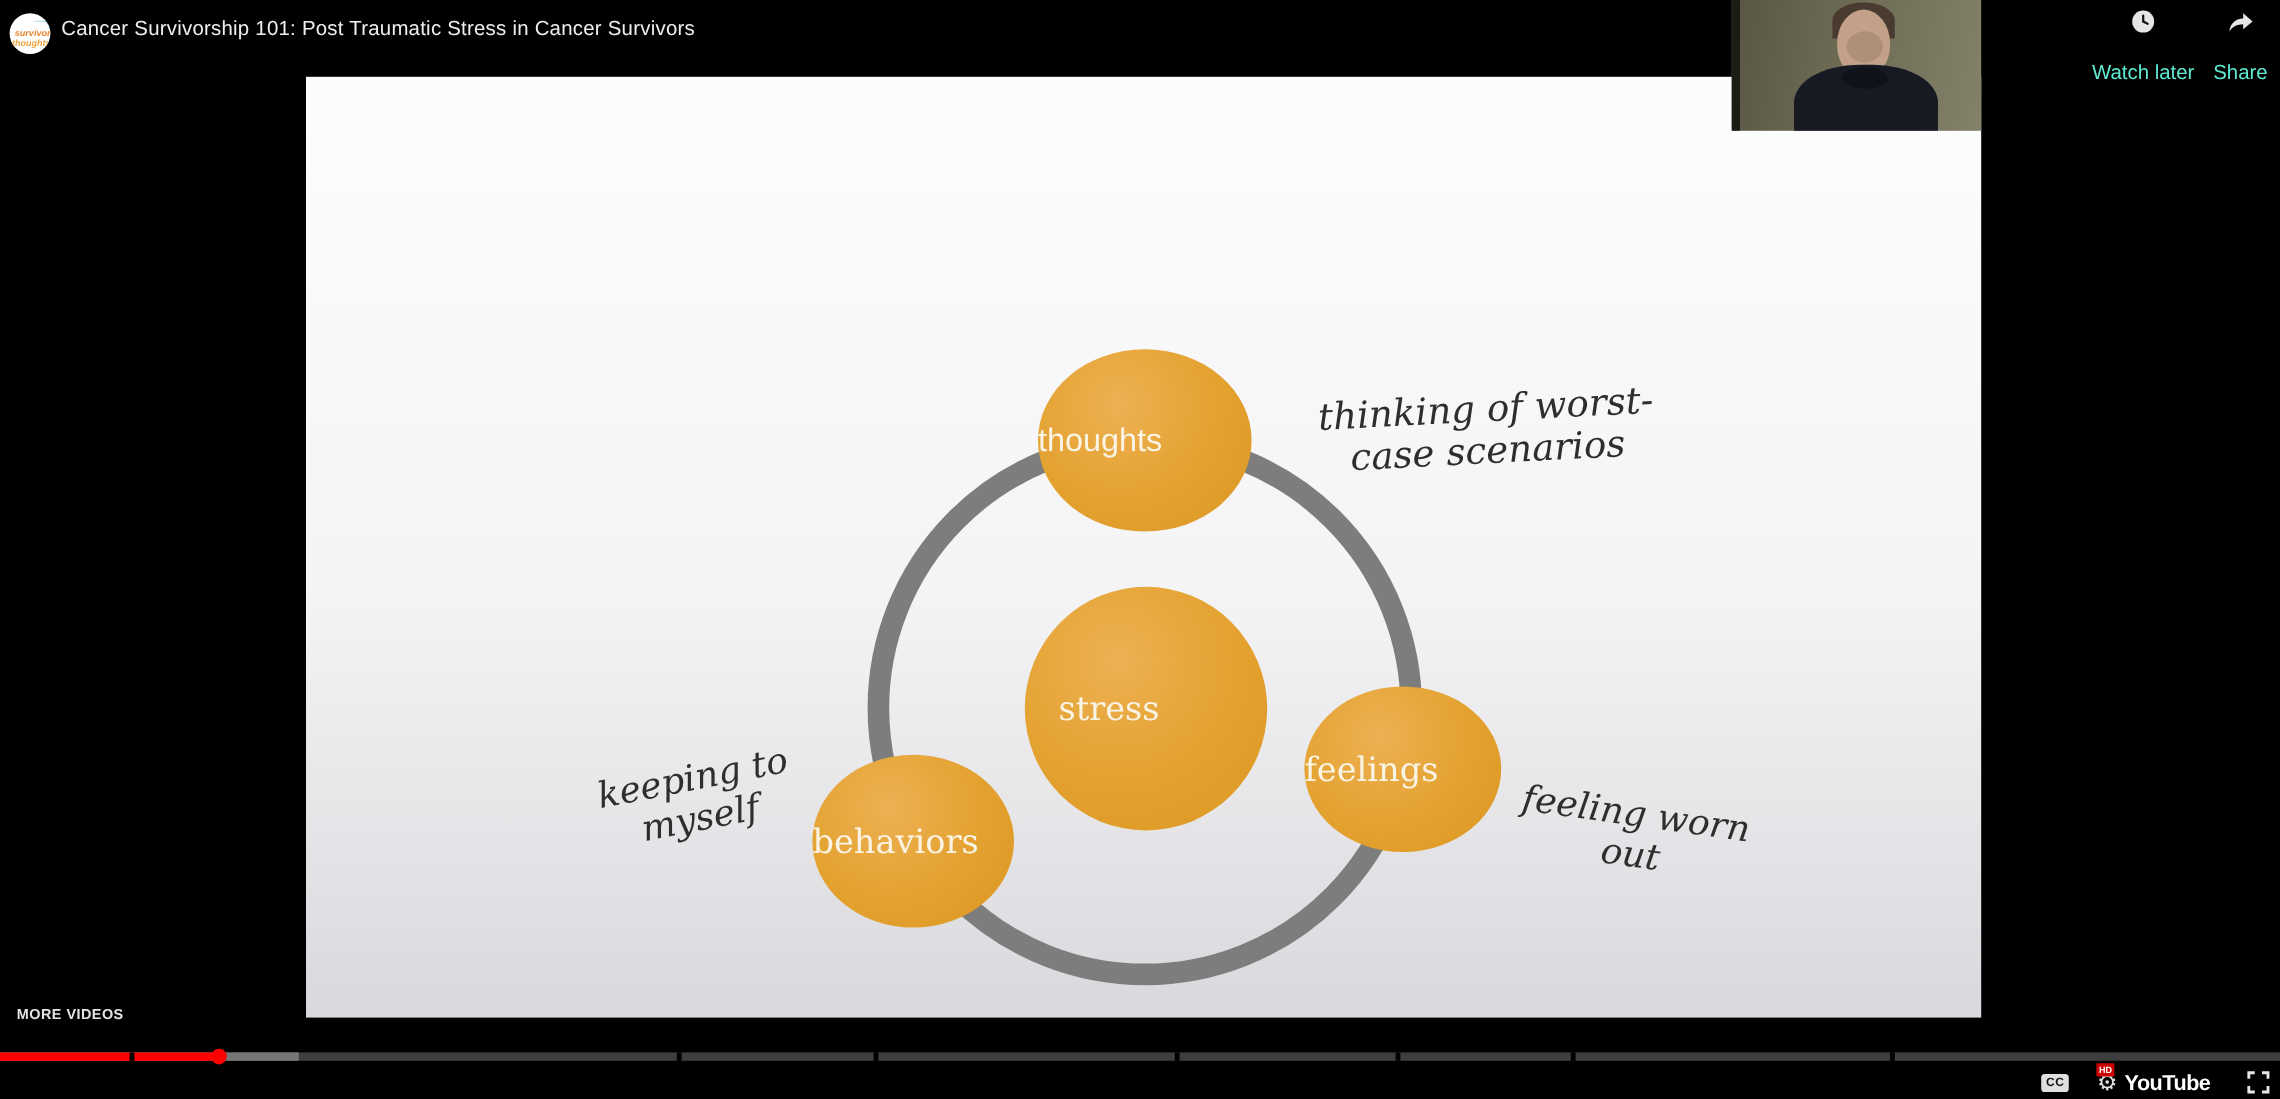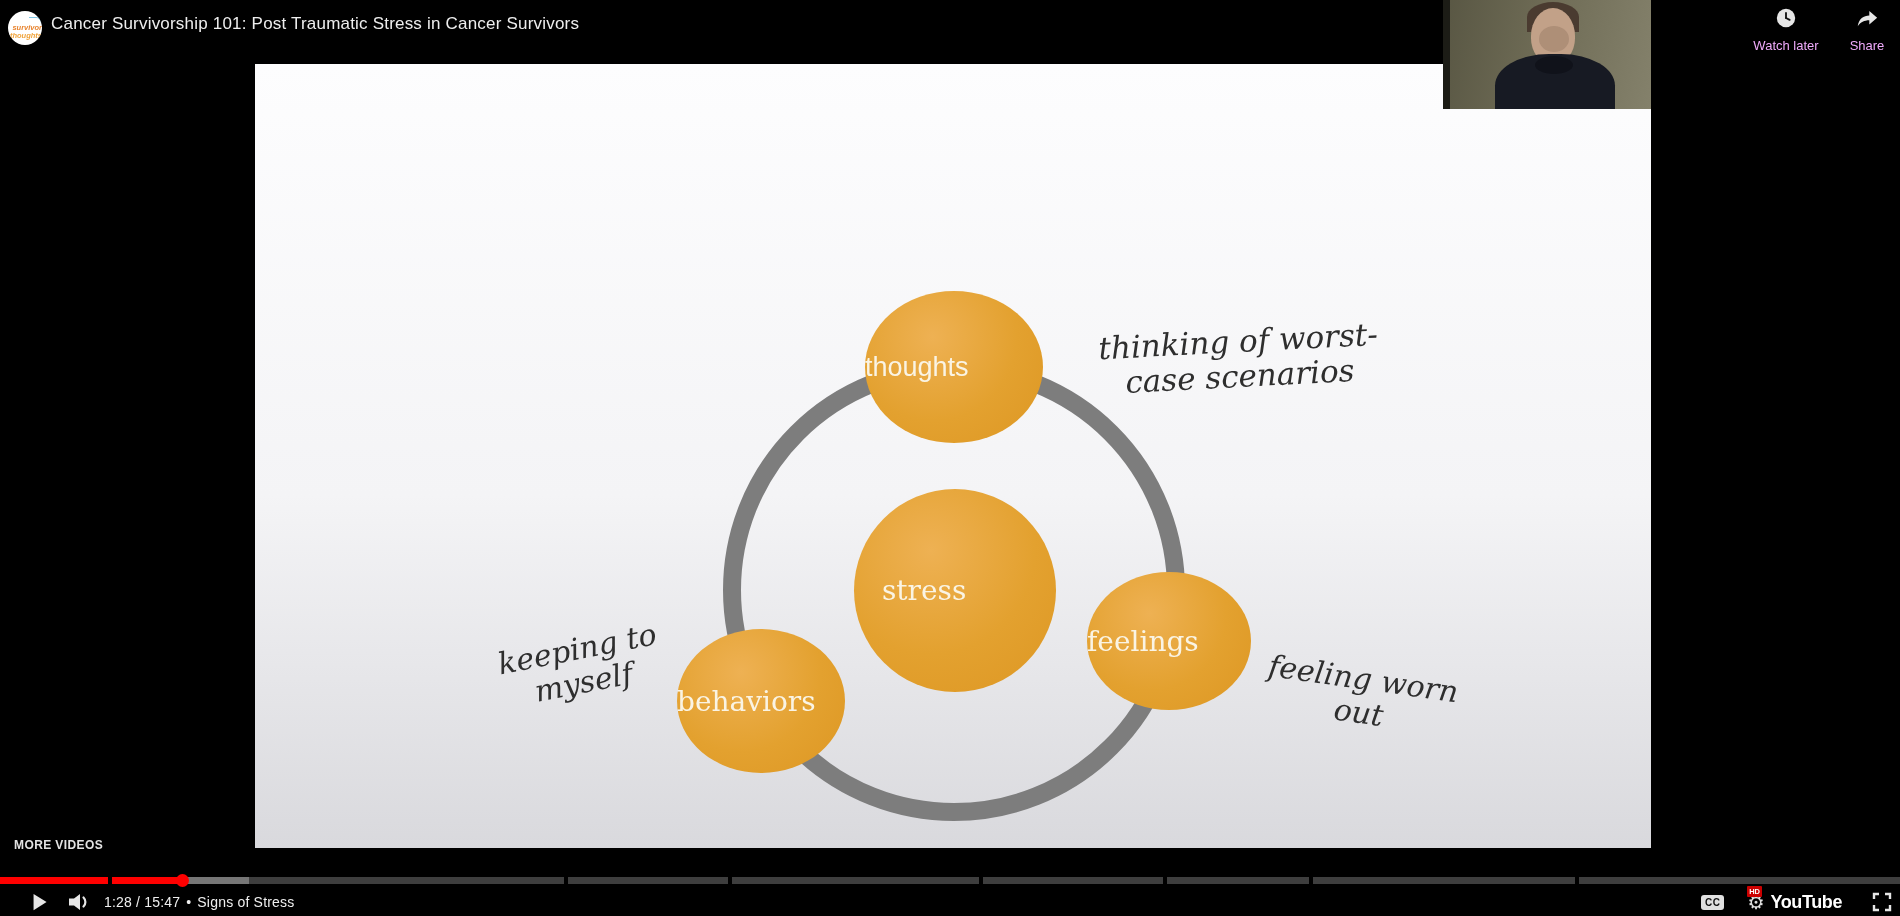--- a/index.html
+++ b/index.html
@@ -11,21 +11,21 @@
   .avatar{position:absolute;left:8px;top:11px;width:34px;height:34px;border-radius:50%;
           background:#fff;display:flex;flex-direction:column;align-items:flex-end;justify-content:center;
           line-height:1;overflow:hidden;}
   .avatar .swoosh{width:12px;height:5px;border:1.4px solid #7ec7e6;border-bottom:none;border-left:none;
           border-radius:0 8px 0 0;margin-bottom:1px;}
   .avatar .l1{font-size:7.5px;font-style:italic;color:#e8832d;font-weight:700;}
   .avatar .l2{font-size:7.5px;font-style:italic;color:#f0a43c;font-weight:700;margin-top:1px;}
   .vid-title{position:absolute;left:51px;top:14px;font-size:17px;color:#eeeeee;letter-spacing:.2px;cursor:pointer;}
   .top-action{position:absolute;top:6px;width:90px;text-align:center;color:#e6e6e6;cursor:pointer;}
   .top-action .ico{height:24px;display:flex;align-items:center;justify-content:center;}
-  .top-action .lbl{font-size:13px;margin-top:8px;color:#f0abfc;}
+  .top-action .lbl{font-size:17px;margin-top:21px;color:#5eead4;}
   .act-watchlater{left:1741px;}
   .act-share{left:1822px;}
 
   
   .webcam{position:absolute;left:1443px;top:0;width:208px;height:109px;z-index:30;
           background:linear-gradient(100deg,#585643 0%,#6e6b55 45%,#84816b 100%);overflow:hidden;}
   .webcam .edge{position:absolute;left:0;top:0;width:7px;height:100%;background:#1c1c16;}
   .webcam .head{position:absolute;left:88px;top:8px;width:44px;height:56px;border-radius:50% 50% 46% 46%;
           background:#c2a188;}
   .webcam .hair{position:absolute;left:84px;top:2px;width:52px;height:30px;border-radius:50% 50% 0 0;
@@ -183,36 +183,20 @@
   <div class="mark" style="left: 5.7%;"></div>
       <div class="mark" style="left: 29.7%;"></div>
       <div class="mark" style="left: 38.3%;"></div>
       <div class="mark" style="left: 51.5%;"></div>
       <div class="mark" style="left: 61.2%;"></div>
       <div class="mark" style="left: 68.9%;"></div>
       <div class="mark" style="left: 82.9%;"></div>
     </div>
 
   <div class="controls">
-    <div class="ctrl-left">
-      <div class="btn btn-play">
-        <svg width="26" height="26" viewBox="0 0 24 24">
-          <polygon points="7,4.5 7,19.5 19,12" fill="#e6e6e6"></polygon>
-        </svg>
-      </div>
-      <div class="btn btn-volume">
-        <svg width="26" height="24" viewBox="0 0 26 24">
-          <polygon points="3,8.5 8,8.5 14,4 14,20 8,15.5 3,15.5" fill="#e6e6e6"></polygon>
-          <path d="M17.5 7.5 A6.3 6.3 0 0 1 17.5 16.5" fill="none" stroke="#e6e6e6" stroke-width="2.2" stroke-linecap="round"></path>
-        </svg>
-      </div>
-      <div class="time">
-        <span>1:28</span><span class="sep">/</span><span>15:47</span><span class="bullet">•</span><span>Signs of Stress</span>
-      </div>
-    </div>
 
     <div class="ctrl-right">
       <div class="btn btn-cc">
         <span class="cc-box">CC</span>
       </div>
       <div class="btn btn-settings">
         <span class="gear">⚙</span>
         <span class="hd-badge">HD</span>
       </div>
       <div class="btn btn-youtube">

